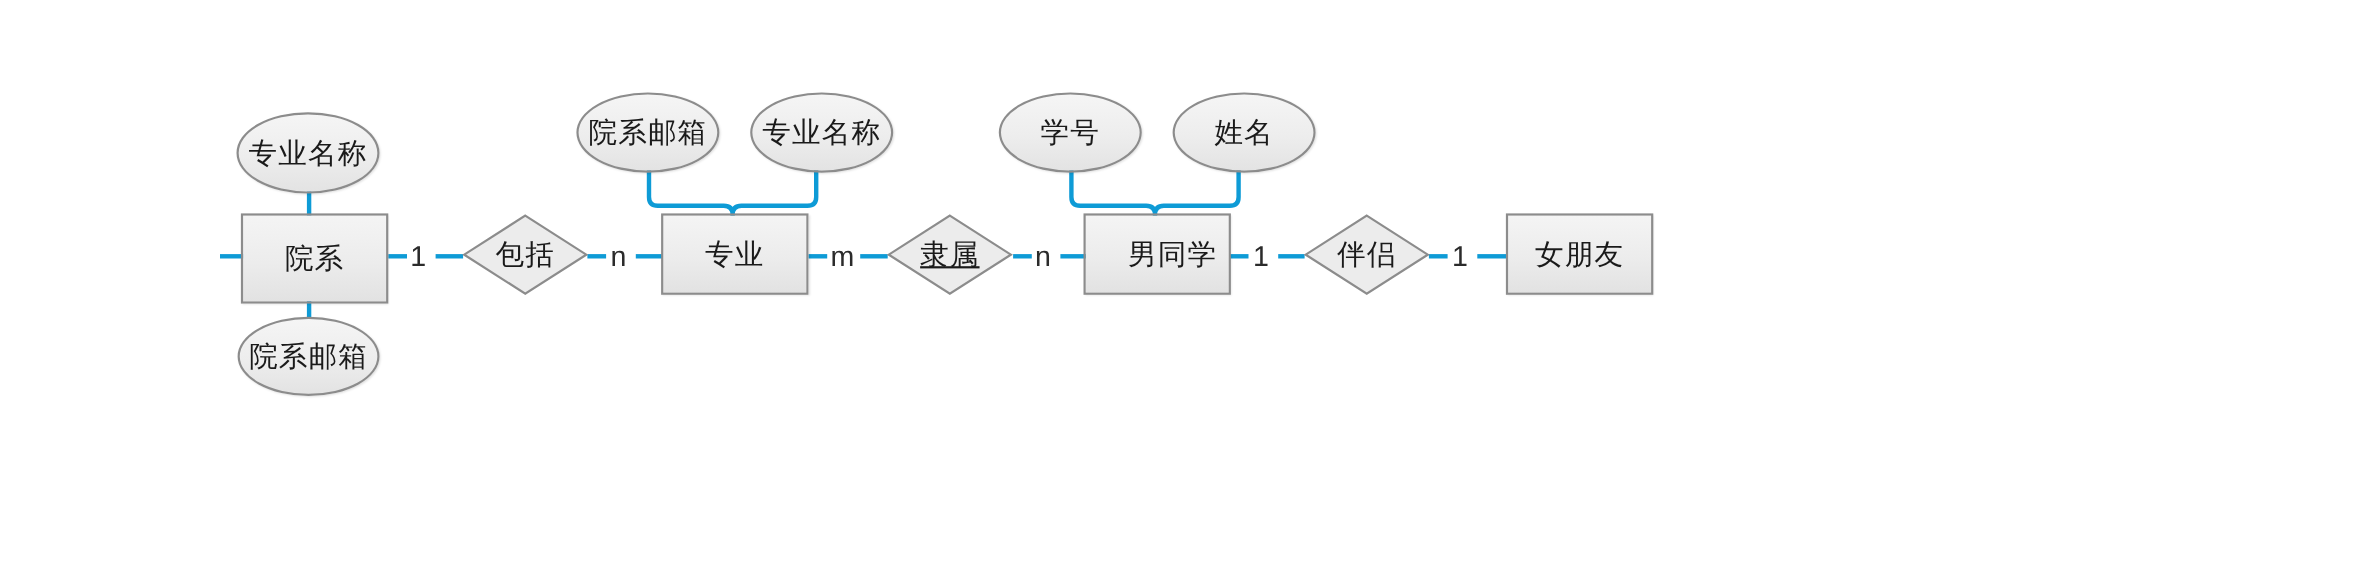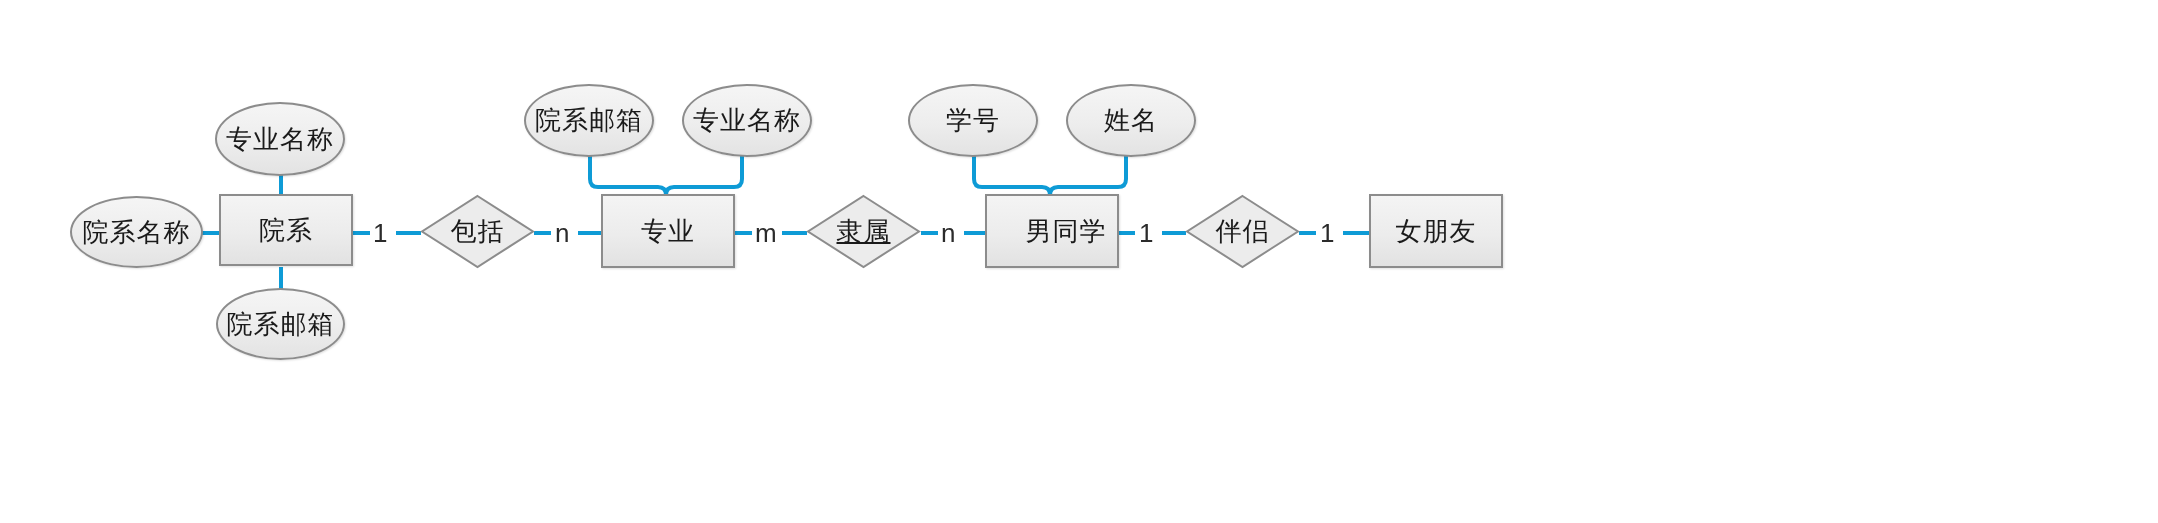--- a/index.html
+++ b/index.html
@@ -111,23 +111,20 @@
   <svg class="brace-svg" style="left:560px; top:155px; width:240px; height:50px;" viewBox="0 0 240 50">
     <path d="M 30,0 L 30,24 Q 30,32 38,32 L 98,32 Q 106,32 106,40 L 106,50
              M 106,50 L 106,40 Q 106,32 114,32 L 174,32 Q 182,32 182,24 L 182,0" fill="none" stroke="#0e9bd6" stroke-width="4" stroke-linecap="round"></path>
   </svg>
 
   <svg class="brace-svg" style="left:944px; top:155px; width:240px; height:50px;" viewBox="0 0 240 50">
     <path d="M 30,0 L 30,24 Q 30,32 38,32 L 98,32 Q 106,32 106,40 L 106,50
              M 106,50 L 106,40 Q 106,32 114,32 L 174,32 Q 182,32 182,24 L 182,0" fill="none" stroke="#0e9bd6" stroke-width="4" stroke-linecap="round"></path>
   </svg>
 
-  <div class="node attribute" style="left:70px; top:196px; width:133px; height:72px;">
-    <span>院系名称</span>
-  </div>
 
   <div class="node attribute" style="left:215px; top:102px; width:130px; height:74px;">
     <span>专业名称</span>
   </div>
 
   <div class="node attribute" style="left:216px; top:288px; width:129px; height:72px;">
     <span>院系邮箱</span>
   </div>
 
   <div class="node attribute" style="left:524px; top:84px; width:130px; height:73px;">
@@ -139,21 +136,21 @@
   </div>
 
   <div class="node attribute" style="left:908px; top:84px; width:130px; height:73px;">
     <span>学号</span>
   </div>
 
   <div class="node attribute" style="left:1066px; top:84px; width:130px; height:73px;">
     <span>姓名</span>
   </div>
 
-  <div class="node entity" style="left:219px; top:194px; width:134px; height:72px;">
+  <div class="node entity" style="left:219px; top:194px; width:134px; height:82px;">
     <span>院系</span>
   </div>
 
   <div class="node entity" style="left:601px; top:194px; width:134px; height:74px;">
     <span>专业</span>
   </div>
 
   <div class="node entity" style="left:985px; top:194px; width:134px; height:74px;padding-left:28px;">
     <span>男同学</span>
   </div>

